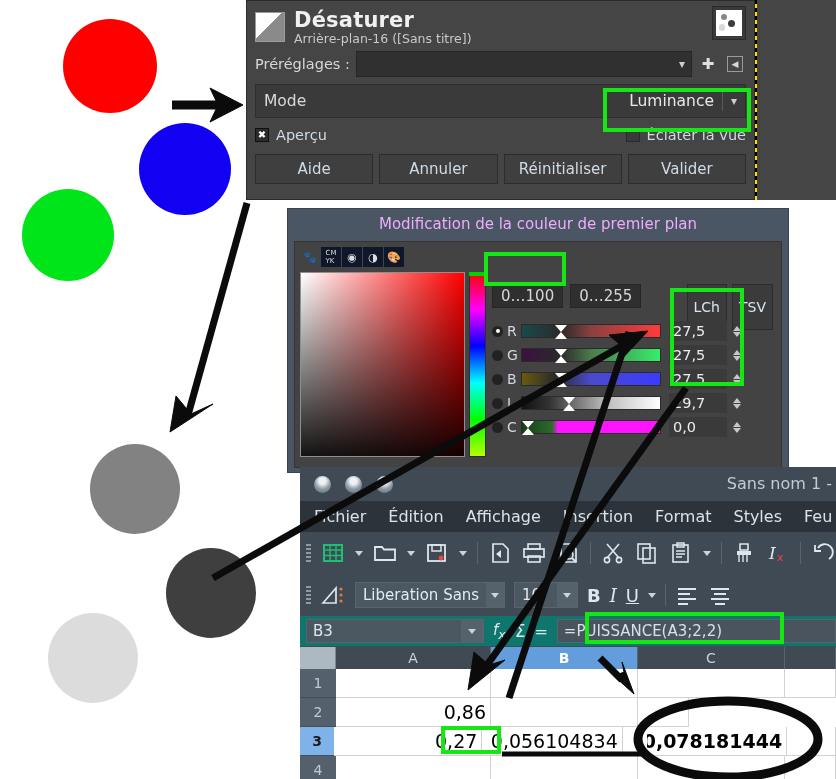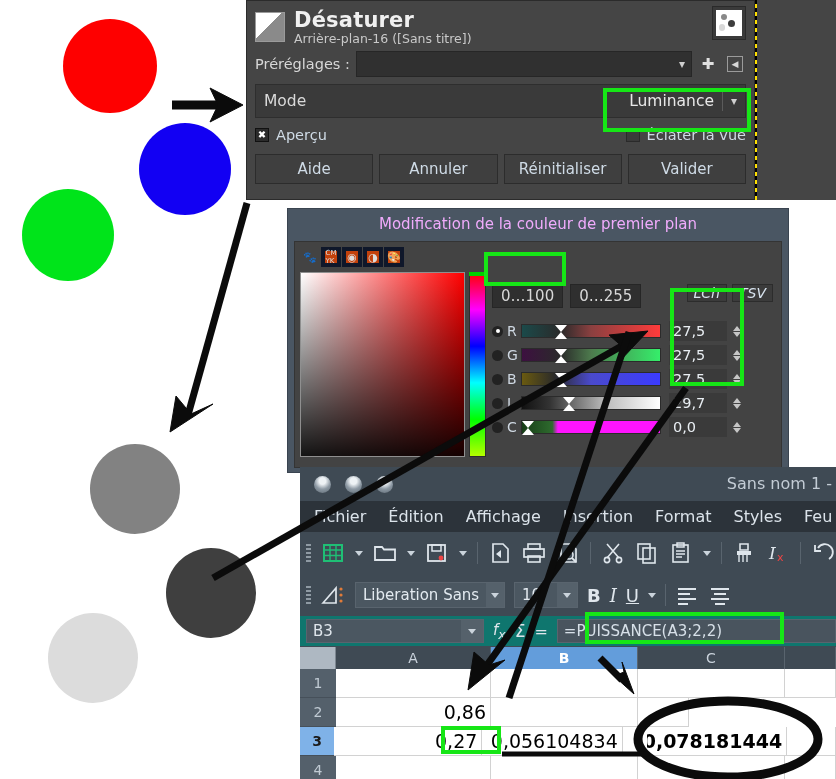--- a/index.html
+++ b/index.html
@@ -92,39 +92,39 @@
   .cpick {
     position:absolute; left:287px; top:208px; width:502px; height:265px;
     background:#4a5663; border:1px solid #3a4450; color:#e6ebf0;
   }
   .cpick .ctitle { height:30px; display:flex;align-items:center;justify-content:center;
     font-size:15px; color:#f0abfc; }
   .cpick-body { position:absolute; left:6px; top:32px; right:6px; bottom:4px;
     background:#434343; border:1px solid #343434;}
 
   .cp-toolbar { position:absolute; left:5px; top:5px; display:flex; gap:1px;}
-  .cp-tb { width:20px;height:20px; background:#c2410c; border:4px solid #0f172a;
+  .cp-tb { width:20px;height:20px; background:#0f172a; border:2px solid #0f172a;
            display:flex;align-items:center;justify-content:center; font-size:11px;color:#ddd;}
   .cp-tb.first { background:transparent;border:none;}
 
   .sqgrad { position:absolute; left:5px; top:30px; width:165px; height:185px;
     background:
       linear-gradient(to bottom, rgba(0,0,0,0) 0%, rgba(0,0,0,0.92) 100%),
       linear-gradient(to right, #ffffff 0%, #ff0000 100%);
     border:1px solid #8f8f8f;}
   .huebar { position:absolute; left:174px; top:30px; width:17px; height:185px;
     background: linear-gradient(to bottom,#ff0000,#ff00ff,#0000ff,#00ffff,#00ff00,#b4ff00);
     border:1px solid #2e2e2e;}
   .huemark { position:absolute; left:174px; top:30px; width:17px; height:4px; background:#00d200;}
 
   .range-btns { position:absolute; left:197px; top:42px; display:flex; gap:7px;}
   .rbtn { background:#2f2f2f; border:1px solid #262626; color:#d8d8d8;
           font-size:15px; padding:2px 8px; }
   .lch-btns { position:absolute; right:8px; top:42px; display:flex; gap:5px;}
-  .lch-btn { background:#3b3b3b;border:1px solid #2c2c2c;color:#d8e4ef;font-size:14px;padding:0 6px;font-style:italic;}
+  .lch-btn { background:#3b3b3b;border:1px solid #2c2c2c;color:#d8e4ef;font-size:14px;padding:14px 6px;}
 
   .sliders { position:absolute; left:197px; top:78px; right:6px; bottom:2px;}
   .srow { display:flex; align-items:center; height:22px; margin-bottom:2px; position:relative;}
   .radio { width:11px;height:11px;border-radius:50%;background:#222;margin-right:4px;flex:0 0 auto;
            display:flex;align-items:center;justify-content:center;}
   .radio i { width:4px;height:4px;border-radius:50%;background:#fff;display:block;}
   .sl-lbl { width:14px; font-size:14px; color:#cfd8e2; flex:0 0 auto;}
   .track { position:relative; width:140px; height:14px; border:1px solid #2b2b2b; flex:0 0 auto;}
   .thumbmark { position:absolute; top:0; width:0;height:0;
     border-left:6px solid transparent;border-right:6px solid transparent;border-top:7px solid #fff;}

